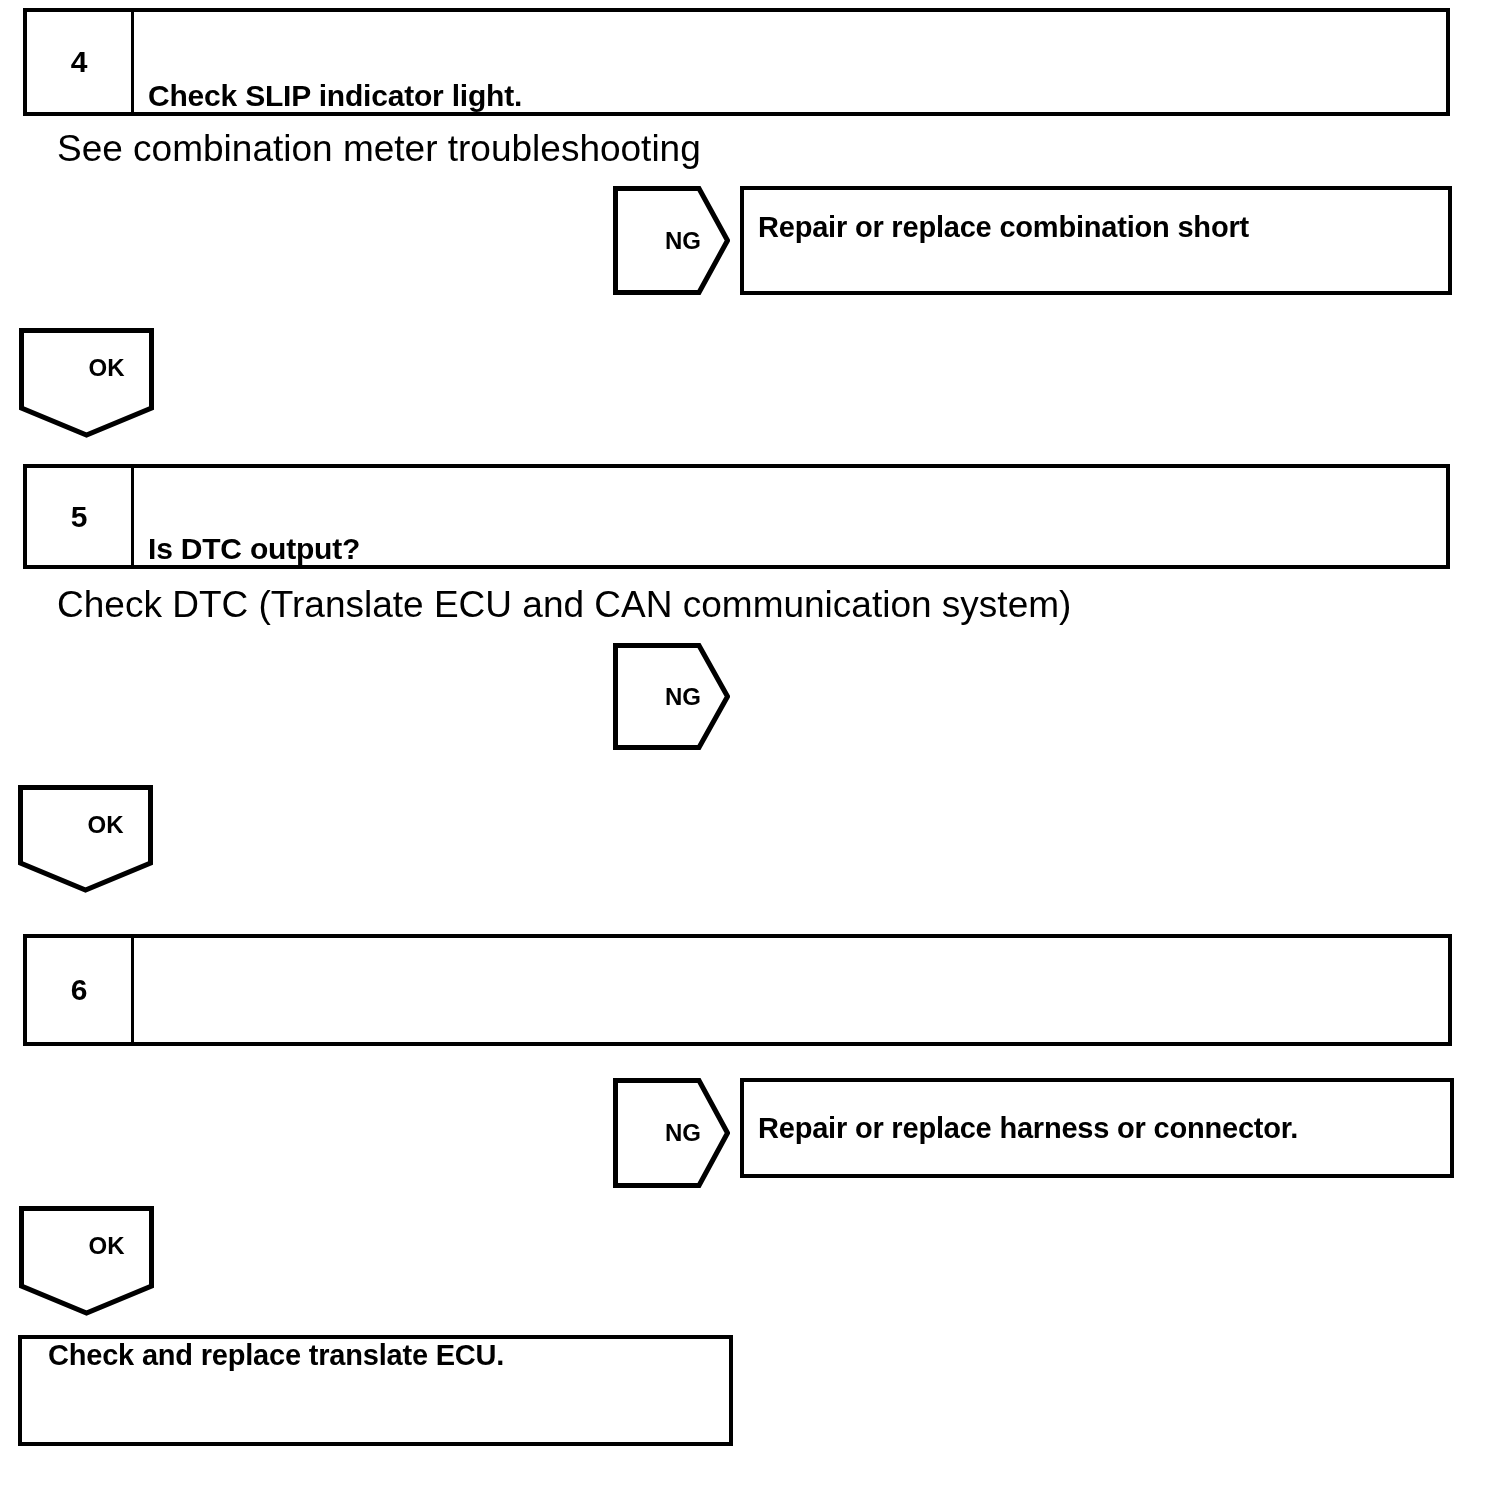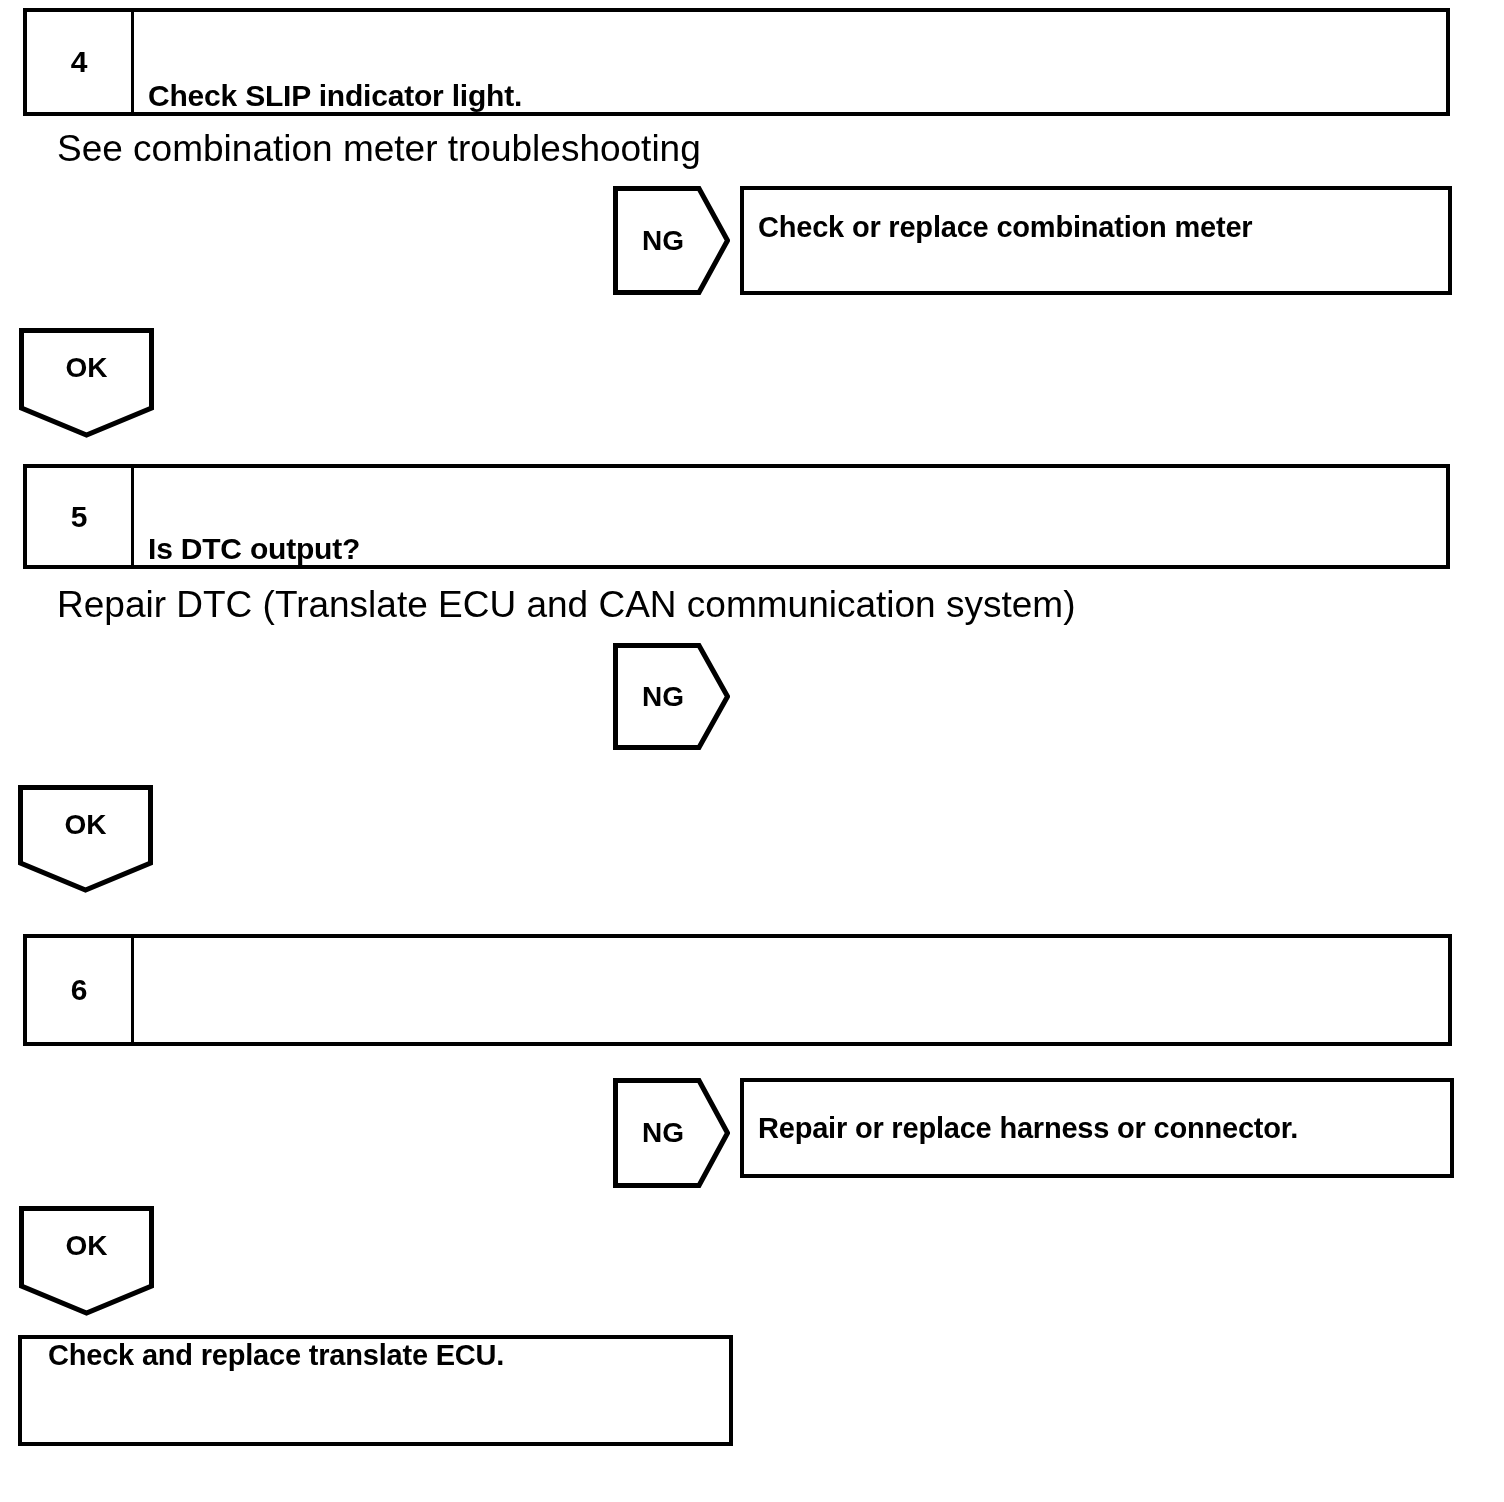--- a/index.html
+++ b/index.html
@@ -79,21 +79,22 @@
   }
 
   
   .pent svg { display: block; width: 100%; height: 100%; }
   .pent-label {
     position: absolute;
     display: flex;
     align-items: center;
     justify-content: center;
     font-weight: bold;
-    font-size: 28px;
+    font-size: 24px;
+    margin-left: 20px;
   }
   .ng-label-zone { left: 0; top: 0; width: 100px; height: 100%; }
   .ok-label-zone { left: 0; top: 0; width: 100%; height: 80px; }
 </style>
 </head>
 <body>
 
 <div id="canvas">
 
   <div class="abs step-box" style="left:23px; top:8px; width:1427px; height:108px;">
@@ -106,38 +107,38 @@
   <div class="abs note" style="left:25px; top:133px;">See combination meter troubleshooting</div>
 
   <div class="abs pent" style="left:613px; top:186px; width:117px; height:109px;">
     <svg viewBox="0 0 117 109" preserveAspectRatio="none">
       <polygon points="2.5,2.5 86,2.5 114.5,54.5 86,106.5 2.5,106.5" fill="#ffffff" stroke="#000000" stroke-width="5"></polygon>
     </svg>
     <div class="pent-label ng-label-zone">NG</div>
   </div>
 
   <div class="abs action-box" style="left:740px; top:186px; width:712px; height:109px;">
-    <span class="action-text">Check or replace combination meter</span>
+    <span class="action-text">Repair or replace combination short</span>
   </div>
 
   <div class="abs pent" style="left:19px; top:328px; width:135px; height:110px;">
     <svg viewBox="0 0 135 110" preserveAspectRatio="none">
       <polygon points="2.5,2.5 132.5,2.5 132.5,80 67.5,107 2.5,80" fill="#ffffff" stroke="#000000" stroke-width="5"></polygon>
     </svg>
     <div class="pent-label ok-label-zone">OK</div>
   </div>
 
   <div class="abs step-box" style="left:23px; top:464px; width:1427px; height:105px;">
     <div class="num-cell">5</div>
     <div class="title-cell">
       <span class="title-text">Is DTC output?</span>
     </div>
   </div>
 
-  <div class="abs note" style="left:25px; top:589px;">Repair DTC (Translate ECU and CAN communication system)</div>
+  <div class="abs note" style="left:25px; top:589px;">Check DTC (Translate ECU and CAN communication system)</div>
 
   <div class="abs pent" style="left:613px; top:643px; width:117px; height:107px;">
     <svg viewBox="0 0 117 107" preserveAspectRatio="none">
       <polygon points="2.5,2.5 86,2.5 114.5,53.5 86,104.5 2.5,104.5" fill="#ffffff" stroke="#000000" stroke-width="5"></polygon>
     </svg>
     <div class="pent-label ng-label-zone">NG</div>
   </div>
 
 
   <div class="abs pent" style="left:18px; top:785px; width:135px; height:108px;">

